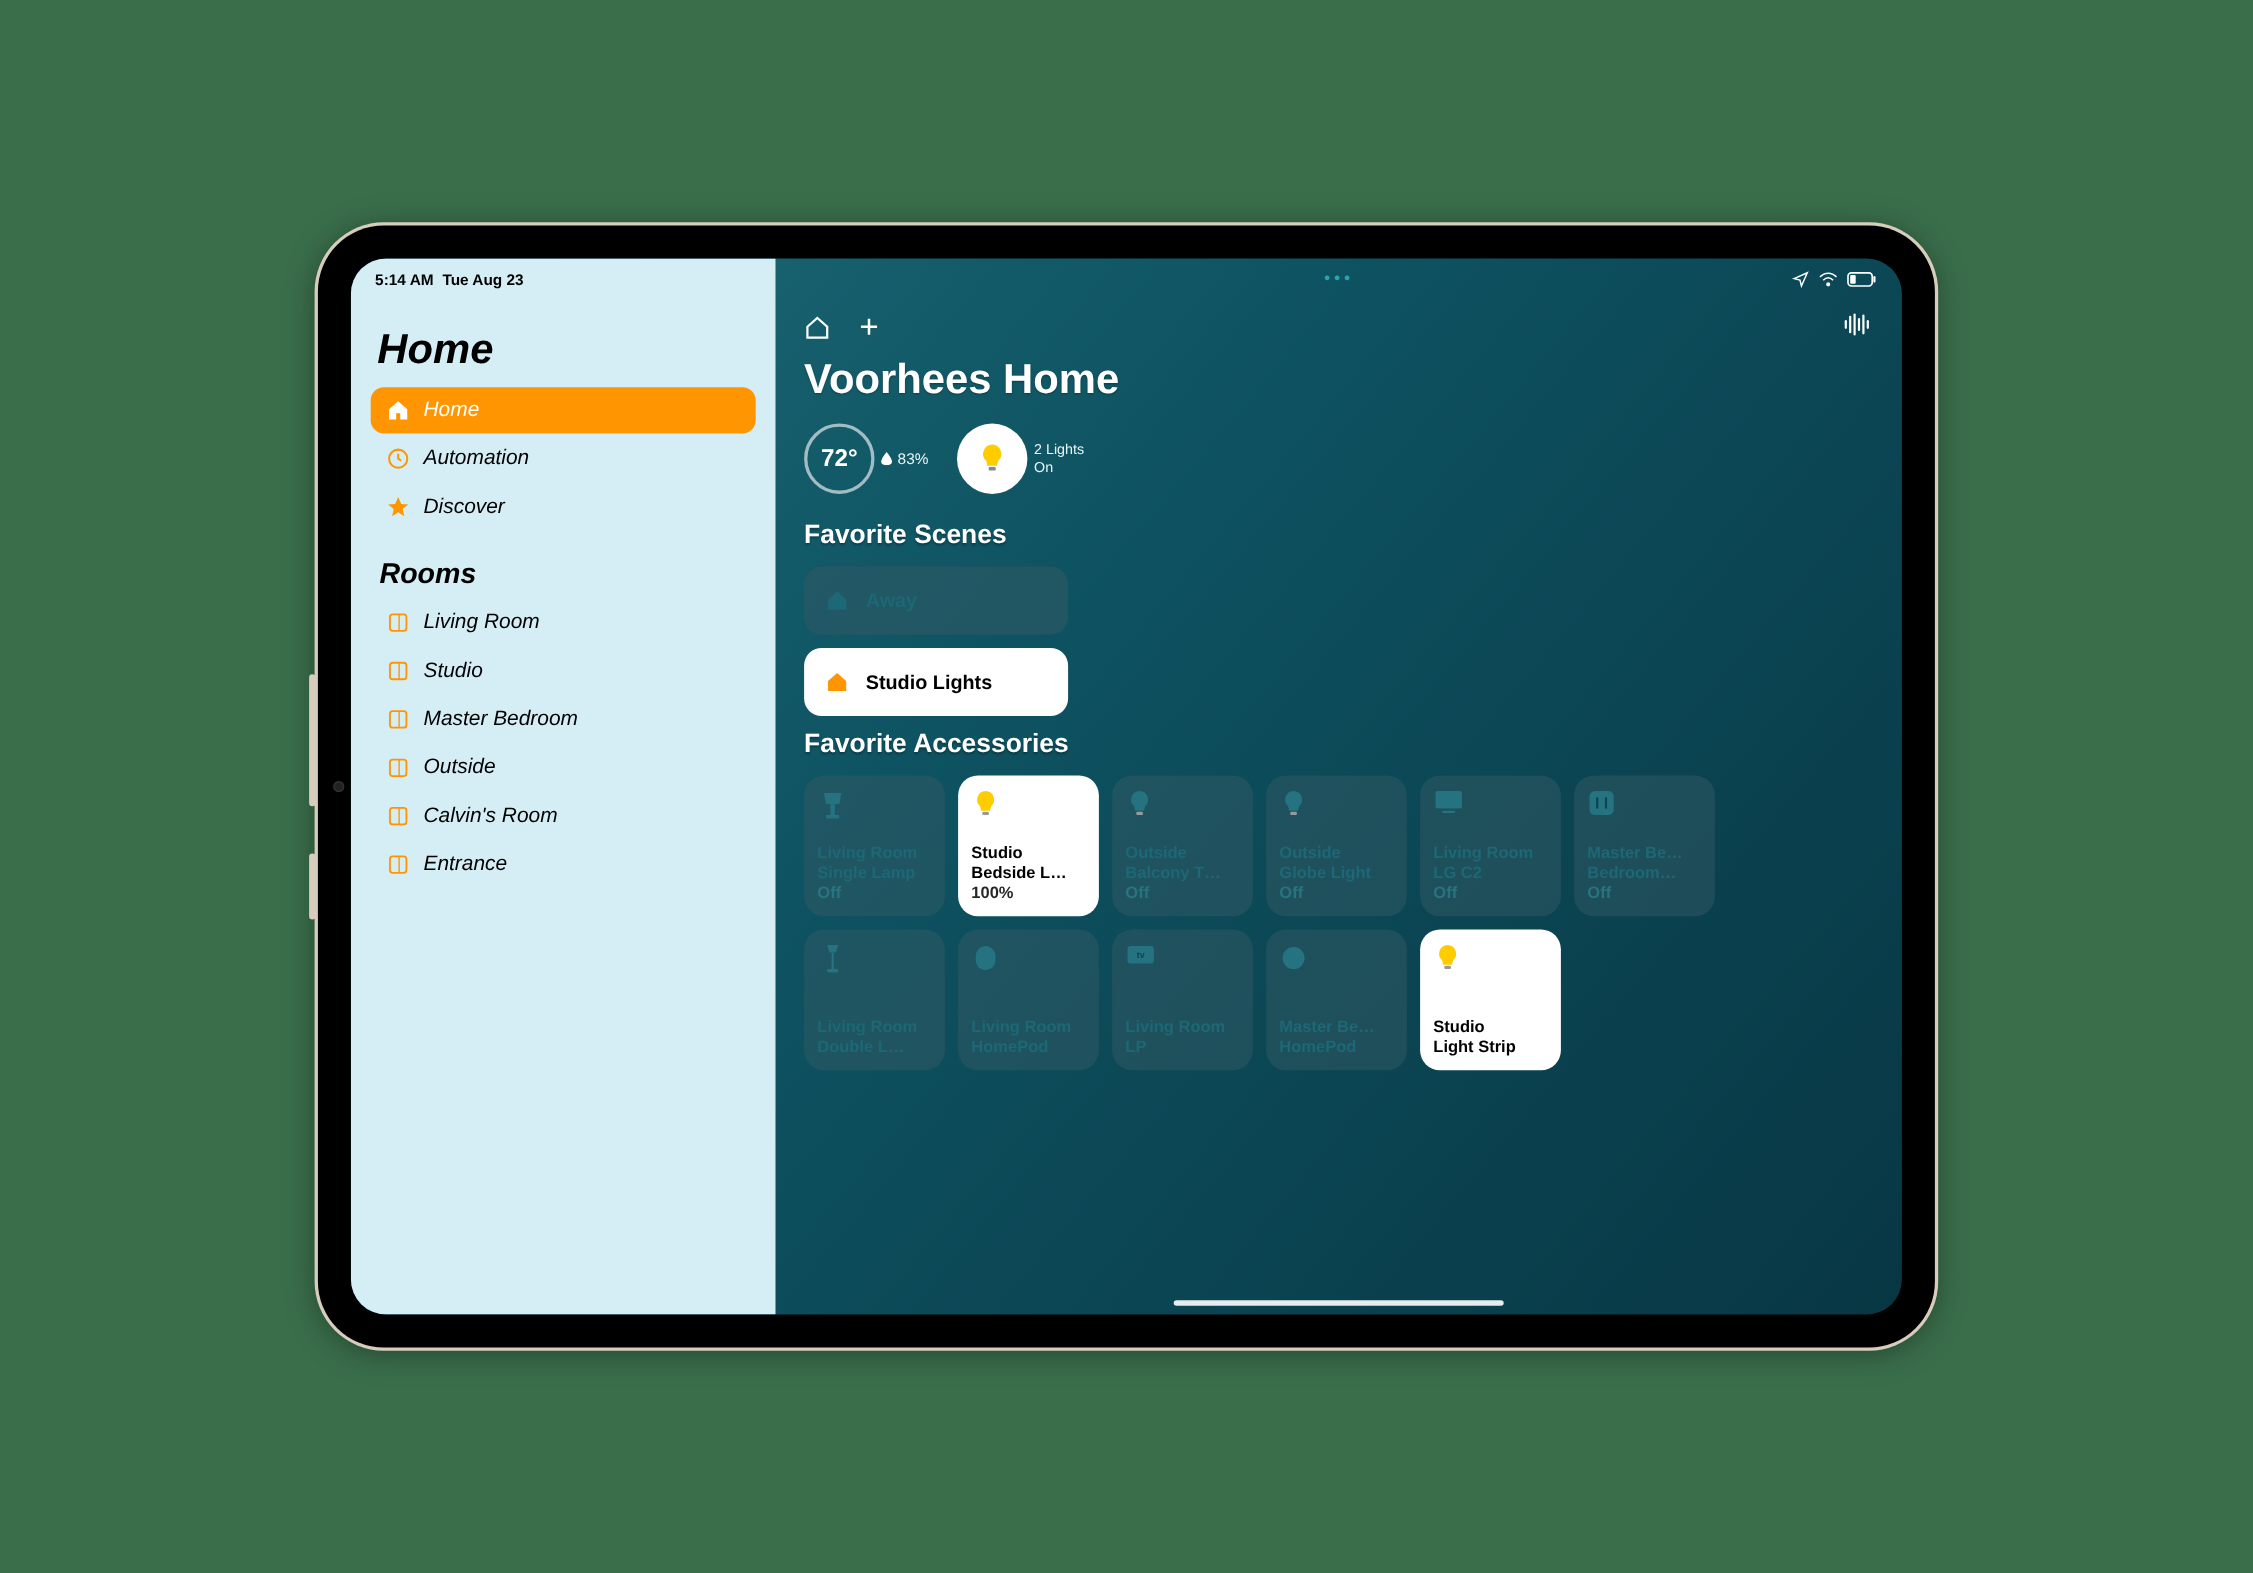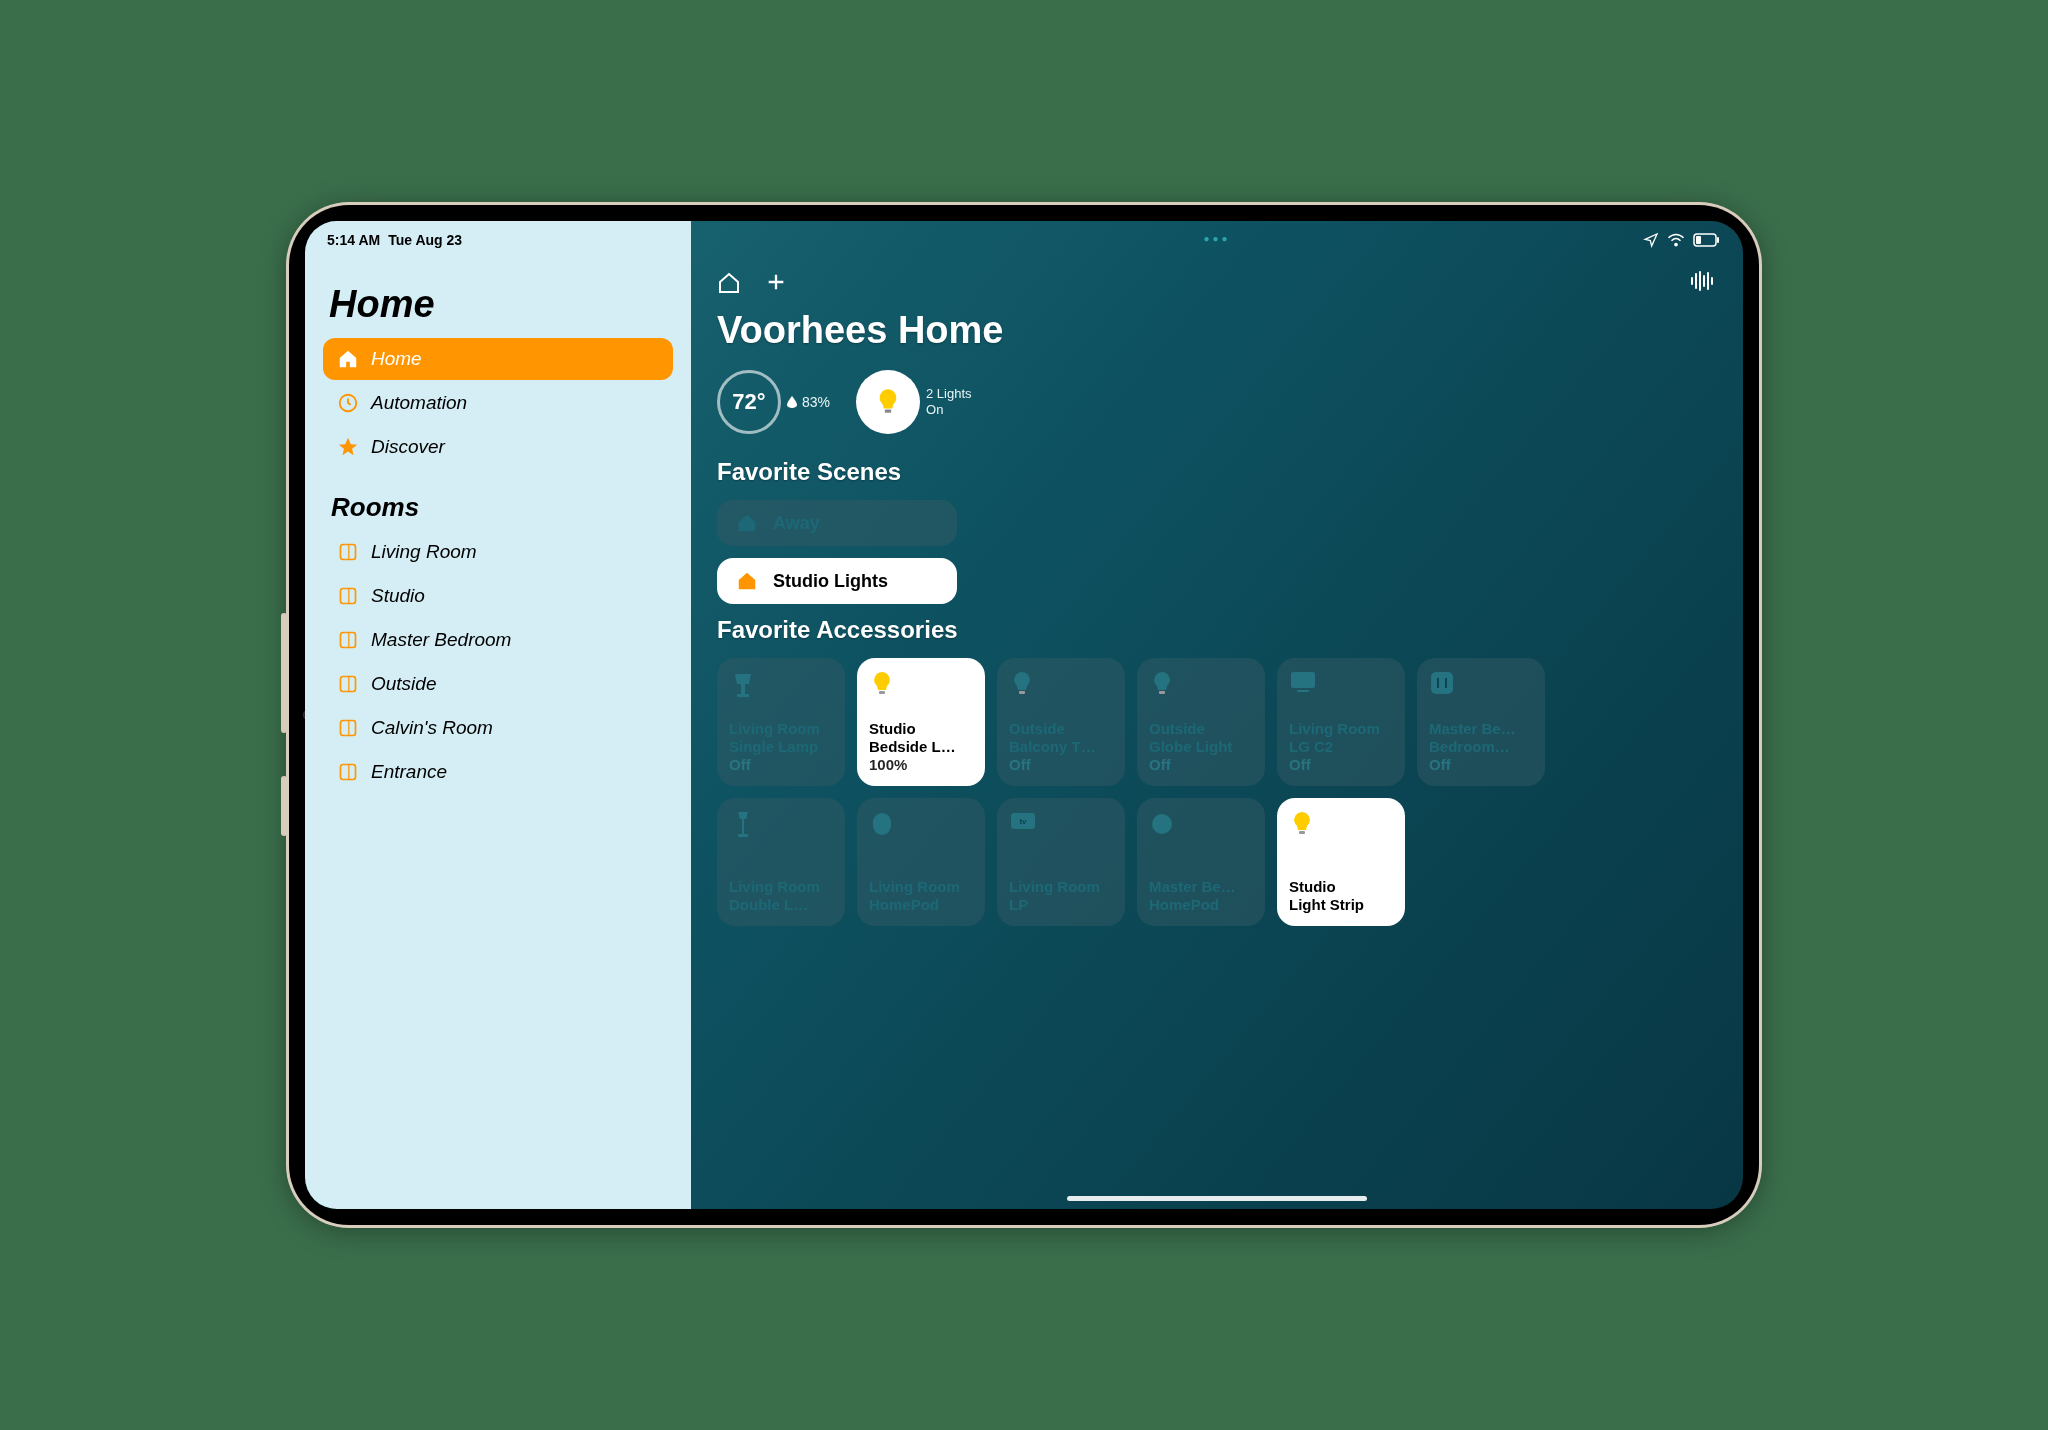--- a/index.html
+++ b/index.html
@@ -9,21 +9,21 @@
     height: 1430px;
     display: flex;
     align-items: center;
     justify-content: center;
   }
   .device-frame {
     width: 1470px;
     height: 1020px;
     background: #000;
     border-radius: 60px;
-    padding: 16px;
+    padding: 30px;
     box-shadow: 0 0 0 3px #d8cdbc, 0 4px 30px rgba(0,0,0,0.4);
     position: relative;
   }
   .camera {
     position: absolute;
     left: 14px;
     top: 50%;
     width: 10px;
     height: 10px;
     background: #222;
@@ -124,21 +124,21 @@
   }
   .hum-row { display:flex; align-items:center; gap:5px; font-size:14px; color:#e8f5f7; }
   .light-circle {
     width:64px; height:64px; background:#fff; border-radius:50%;
     display:flex; align-items:center; justify-content:center; color:#ffcc00; cursor:pointer;
   }
   .sum-label { font-size:13px; text-align:left; line-height:1.2; color:#e8f5f7; }
   .sect-title { font-size:24px; font-weight:800; margin: 6px 0 14px 0; text-shadow:0 1px 2px rgba(0,0,0,0.3); }
   .scene-card {
     width: 240px;
-    height: 46px;
+    height: 62px;
     border-radius: 16px;
     display:flex;
     align-items:center;
     gap:14px;
     padding: 0 18px;
     font-size:18px;
     font-weight:700;
     margin-bottom:12px;
     cursor:pointer;
   }

